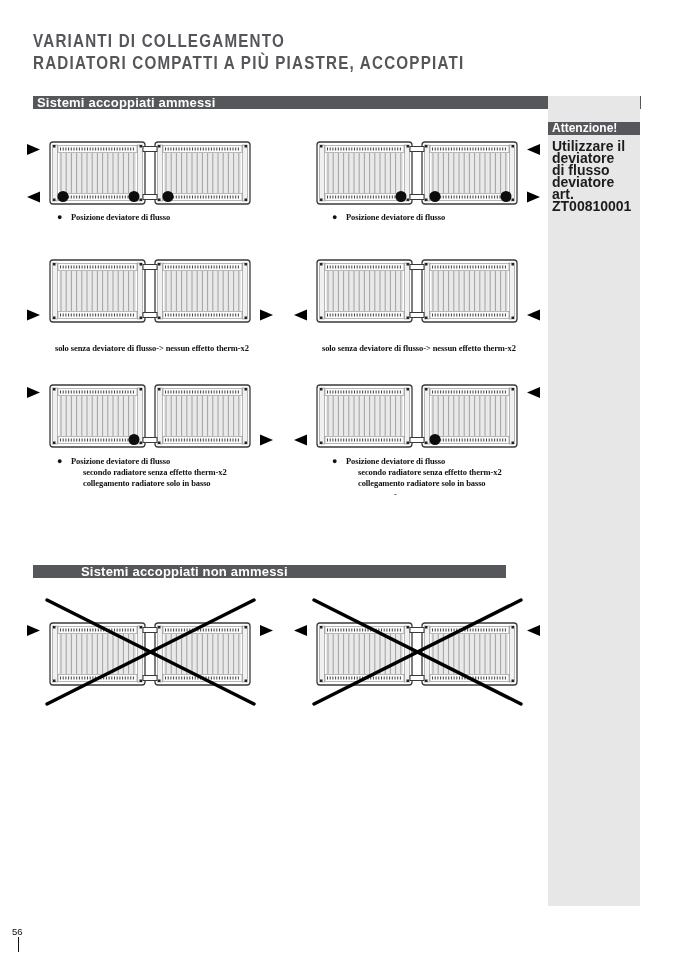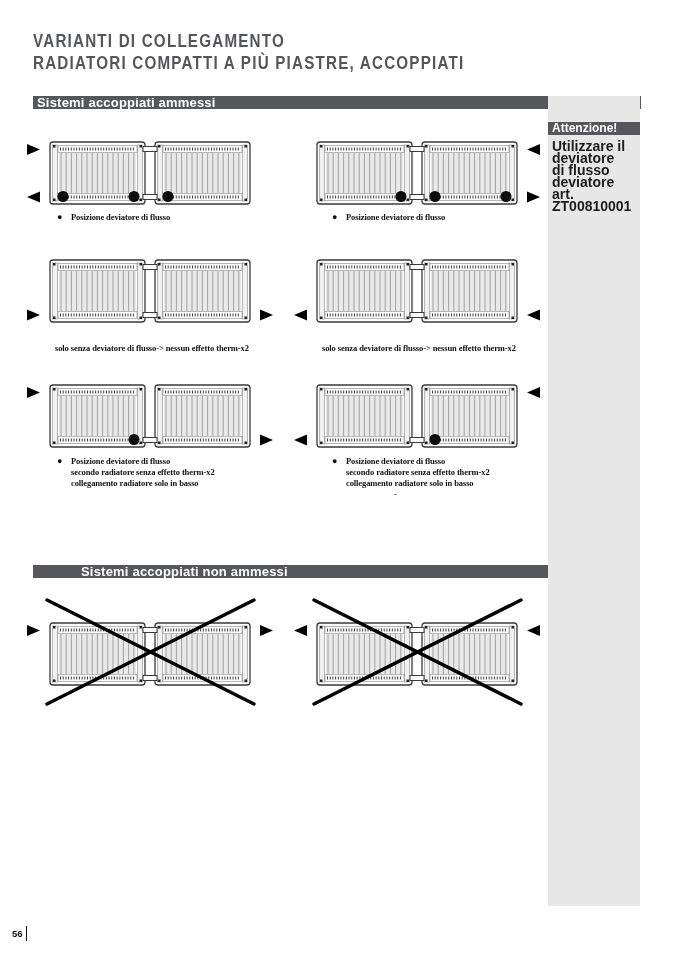--- a/index.html
+++ b/index.html
@@ -13,36 +13,36 @@
     font-size:19px;font-weight:bold;letter-spacing:1.5px;line-height:22px;
     color:var(--title-color);white-space:nowrap;
     transform:scaleX(0.80);transform-origin:0 0;
   }
   .bar{
     position:absolute;height:13px;background:var(--bar-dark);color:#fff;
     font-size:13px;font-weight:bold;line-height:13px;padding-left:4px;
     box-sizing:border-box;letter-spacing:0.2px;white-space:nowrap;
   }
   .bar1{left:33px;top:96px;width:608px;}
-  .bar2{left:33px;top:565px;width:515px;padding-left:48px;}
+  .bar2{left:33px;top:565px;width:473px;padding-left:48px;}
   .sidebar{position:absolute;left:548px;top:96px;width:92px;height:810px;background:var(--sidebar-bg);}
   .attention-bar{
     position:absolute;left:0;top:26px;width:92px;height:13px;background:var(--bar-dark);
     color:#fff;font-size:12px;font-weight:bold;line-height:13px;padding-left:4px;box-sizing:border-box;
   }
   .attention-text{position:absolute;left:4px;top:44px;font-size:14px;font-weight:bold;line-height:12px;color:#1c1c1c;}
   .diagram{position:absolute;width:250px;}
   .caption{
     position:absolute;font-size:8.5px;font-weight:bold;color:var(--ink);
     line-height:11px;letter-spacing:-0.1px;white-space:nowrap;font-family:Liberation Serif, serif;
   }
   .caption .bullet{display:inline-block;width:14px;font-size:9px;}
-  .caption .indent{margin-left:14px;}
+  .caption .indent{margin-left:26px;}
   .caption .stray{margin-left:62px;font-weight:normal;}
-  .pagenum{position:absolute;left:12px;top:926px;font-size:9.5px;font-weight:bold;color:var(--ink);display:flex;align-items:center;}
+  .pagenum{position:absolute;left:12px;top:926px;font-size:9.5px;font-weight:normal;color:var(--ink);display:flex;align-items:center;flex-direction:column;}
   .pagenum .pagebar{display:inline-block;width:1px;height:15px;background:#111;margin-left:3px;}
 </style>
 </head>
 <body style="--bar-dark: #56575b; --sidebar-bg: #e7e7e7; --title-color: #55565a; --ink: #111111;">
 
 <h1 class="title">
   <div>VARIANTI DI COLLEGAMENTO</div>
   <div>RADIATORI COMPATTI A PIÙ PIASTRE, ACCOPPIATI</div>
 </h1>
 

